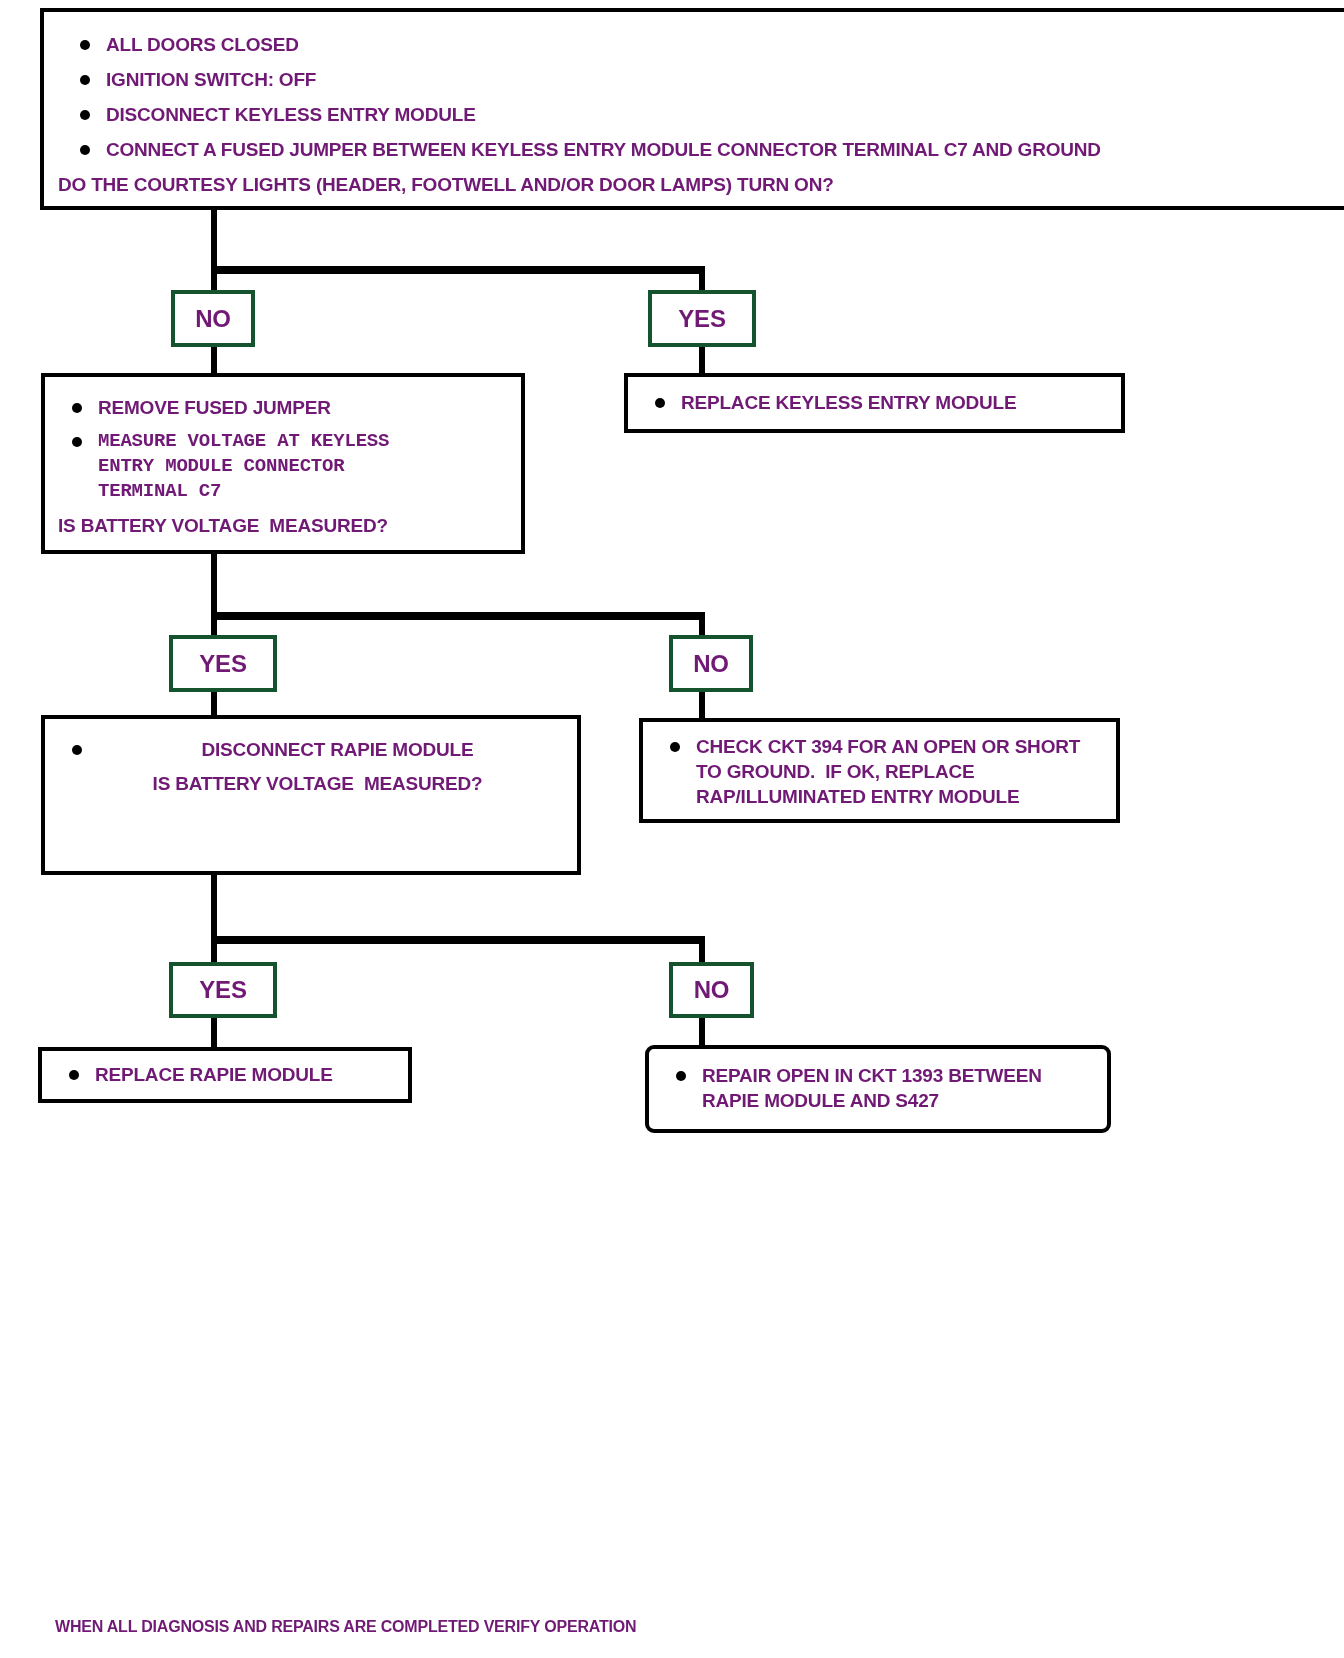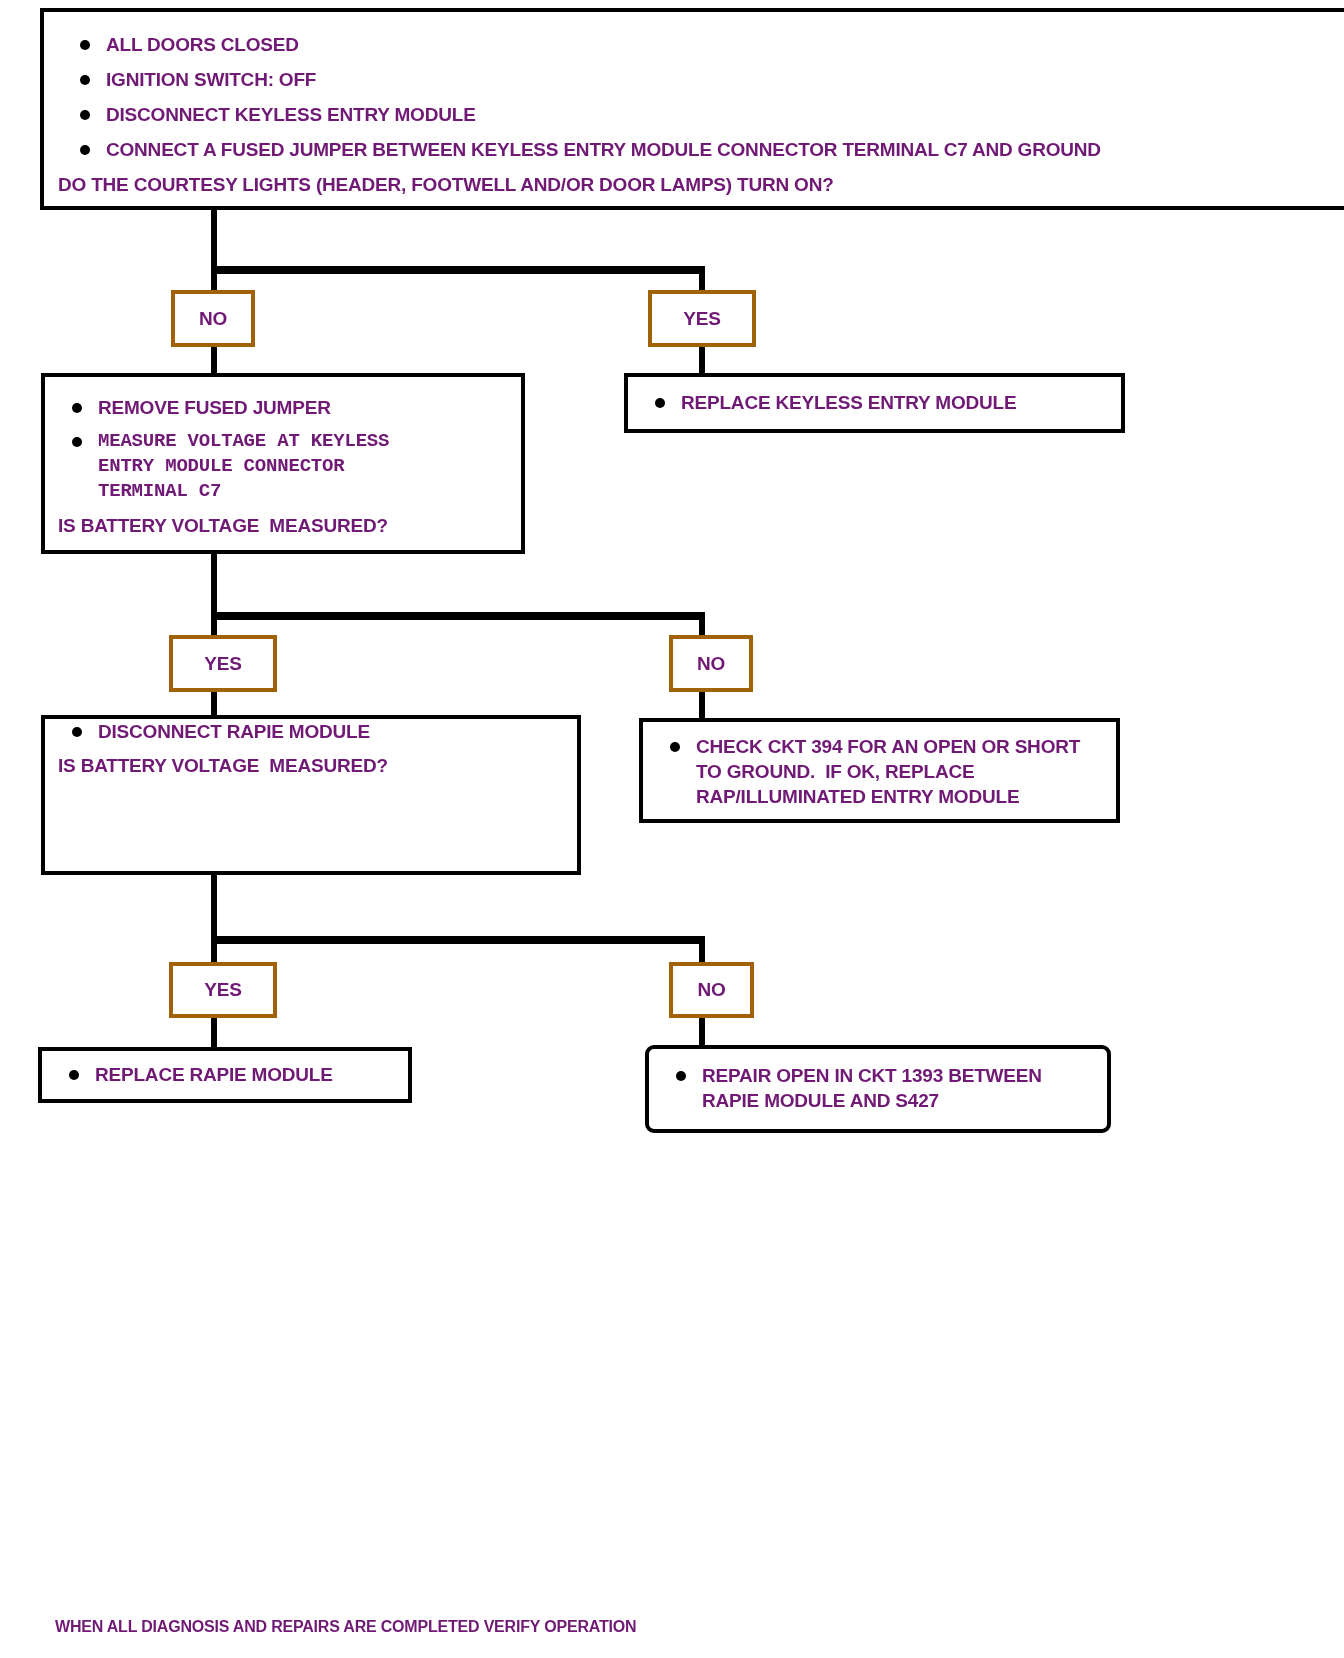--- a/index.html
+++ b/index.html
@@ -17,25 +17,25 @@
   .fc-box {
     position:absolute;
     border:4px solid #000;
     background:#fff;
     box-sizing:border-box;
     font-size:19px;
     line-height:25px;
   }
   .label-box {
     position:absolute;
-    border:4px solid #a16207;
+    border:4px solid #14532d;
     background:#fff;
     box-sizing:border-box;
     display:flex; align-items:center; justify-content:center;
-    font-size:19px;
+    font-size:24px;
   }
   .line { position:absolute; background:#000; }
   .bullet-item { position:relative; padding-left:53px; margin-bottom:9px; }
   .cond .bullet-item { padding-left:62px; margin-bottom:10px; }
   .bullet {
     position:absolute; left:27px; top:8px;
     width:10px; height:10px; border-radius:50%; background:#000;
   }
   .cond .bullet { left:36px; }
   .bullet-text { display:block; white-space:pre-wrap; }
@@ -115,21 +115,21 @@
   <div class="label-box" style="left:138px; top:635px; width:108px; height:57px;">
     <span>YES</span>
   </div>
   <div class="label-box" style="left:638px; top:635px; width:84px; height:57px;">
     <span>NO</span>
   </div>
 
   <div class="line" style="left:180px; top:692px; width:6px; height:25px;"></div>
   <div class="line" style="left:668px; top:692px; width:6px; height:28px;"></div>
 
-  <div class="fc-box" style="left:10px; top:715px; width:540px; height:160px; ">
+  <div class="fc-box" style="left:10px; top:715px; width:540px; height:160px; padding-top:18px;text-align:center;">
     <div class="bullet-item">
       <span class="bullet"></span>
       <span class="bullet-text">DISCONNECT RAPIE MODULE</span>
     </div>
     <div class="question">IS BATTERY VOLTAGE  MEASURED?</div>
   </div>
 
   <div class="fc-box" style="left:608px; top:718px; width:481px; height:105px; padding-top:12px;">
     <div class="bullet-item">
       <span class="bullet"></span>

